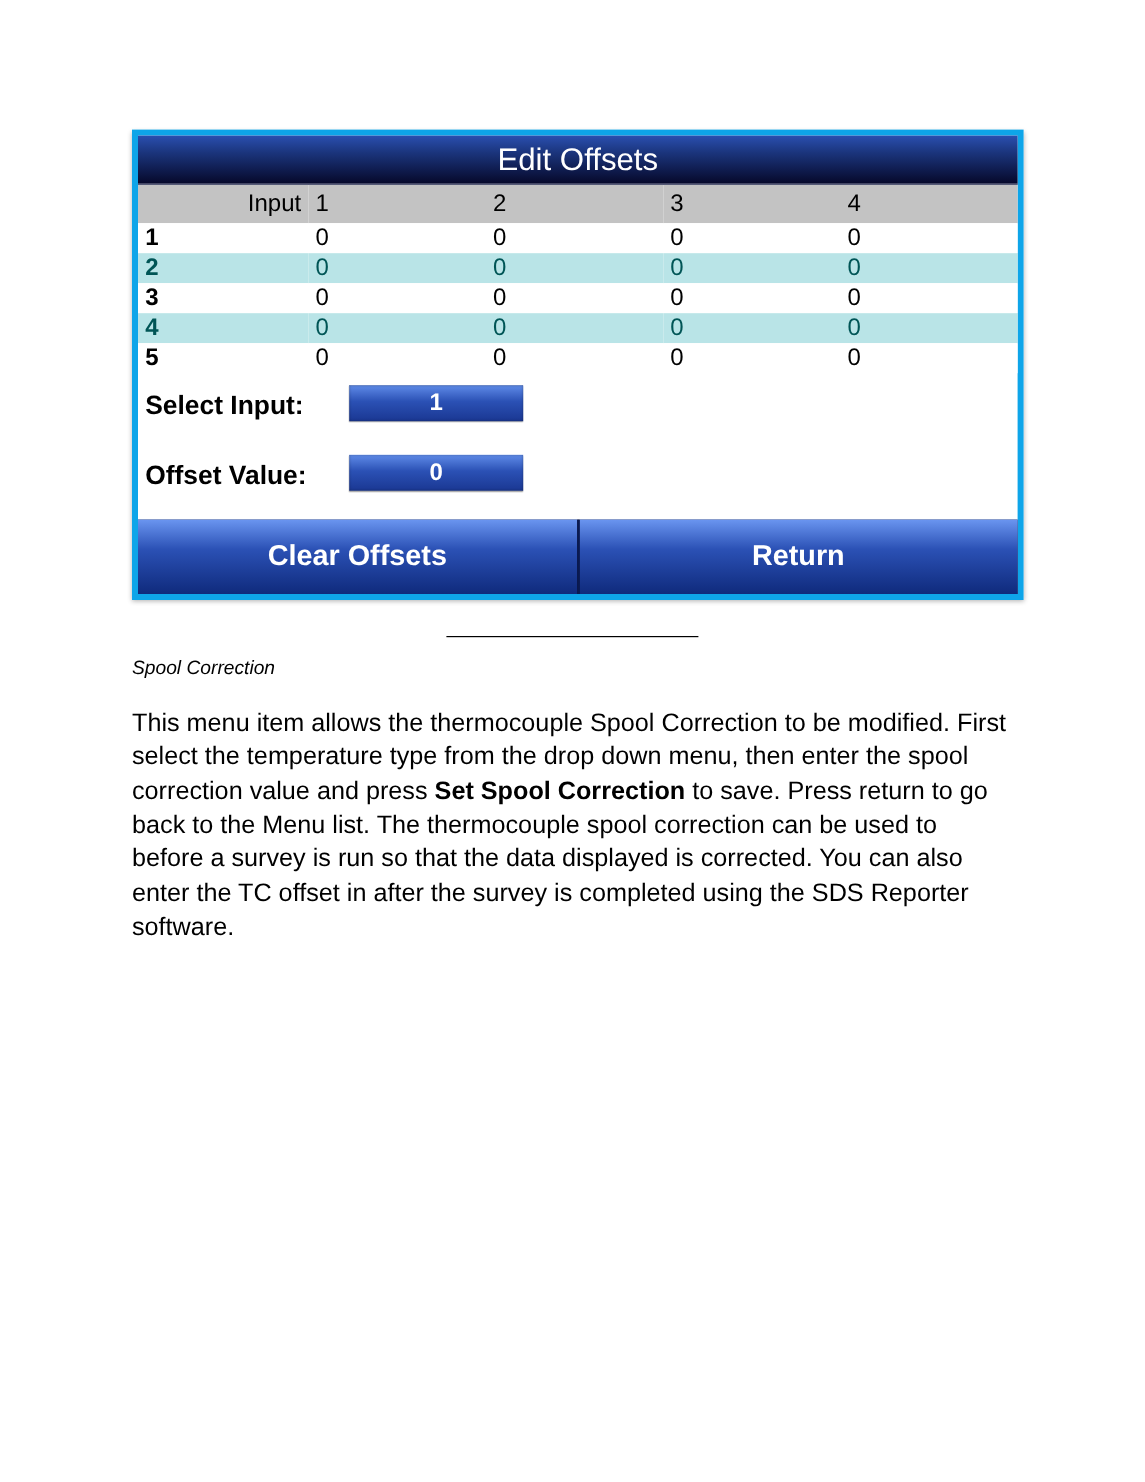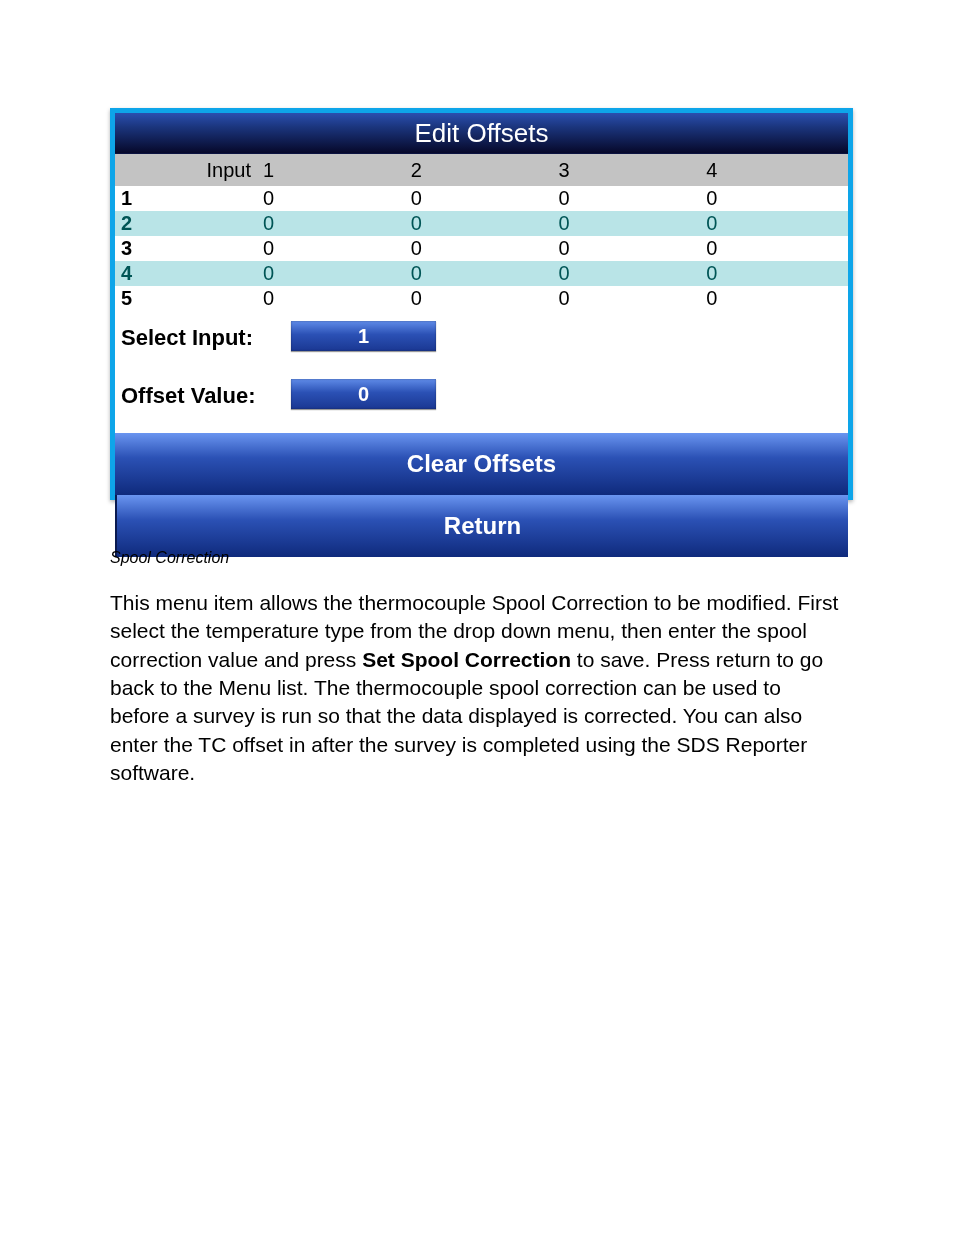--- a/index.html
+++ b/index.html
@@ -92,21 +92,20 @@
     color: #ffffff;
     font-size: 20px;
     font-weight: bold;
     background: linear-gradient(to bottom, #5f8be8 0%, #2b51b5 45%, #1a3792 100%);
     box-shadow: inset 0 0 2px rgba(0,0,0,0.4), 0 1px 1px rgba(0,0,0,0.4);
   }
   .big-buttons {
     display: flex;
     height: 62px;
     background: #0a1240;
-    flex-direction: column;
   }
   .big-button {
     flex: 1;
     text-align: center;
     color: #ffffff;
     font-size: 24px;
     font-weight: bold;
     line-height: 62px;
     background: linear-gradient(to bottom, #6a95f0 0%, #2b51b5 40%, #0f2a7c 100%);
     cursor: pointer;

